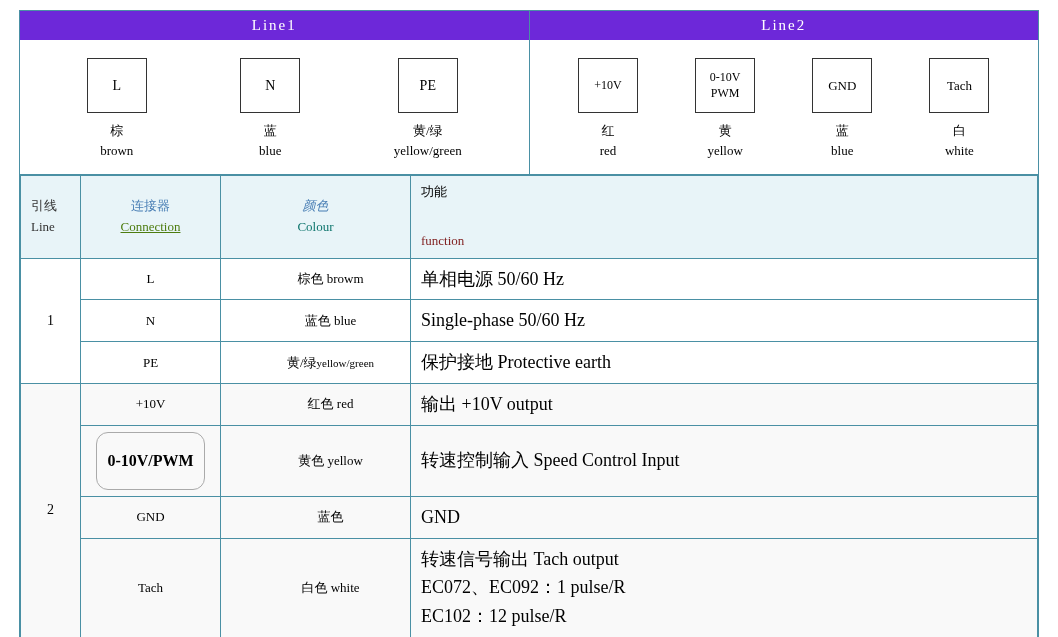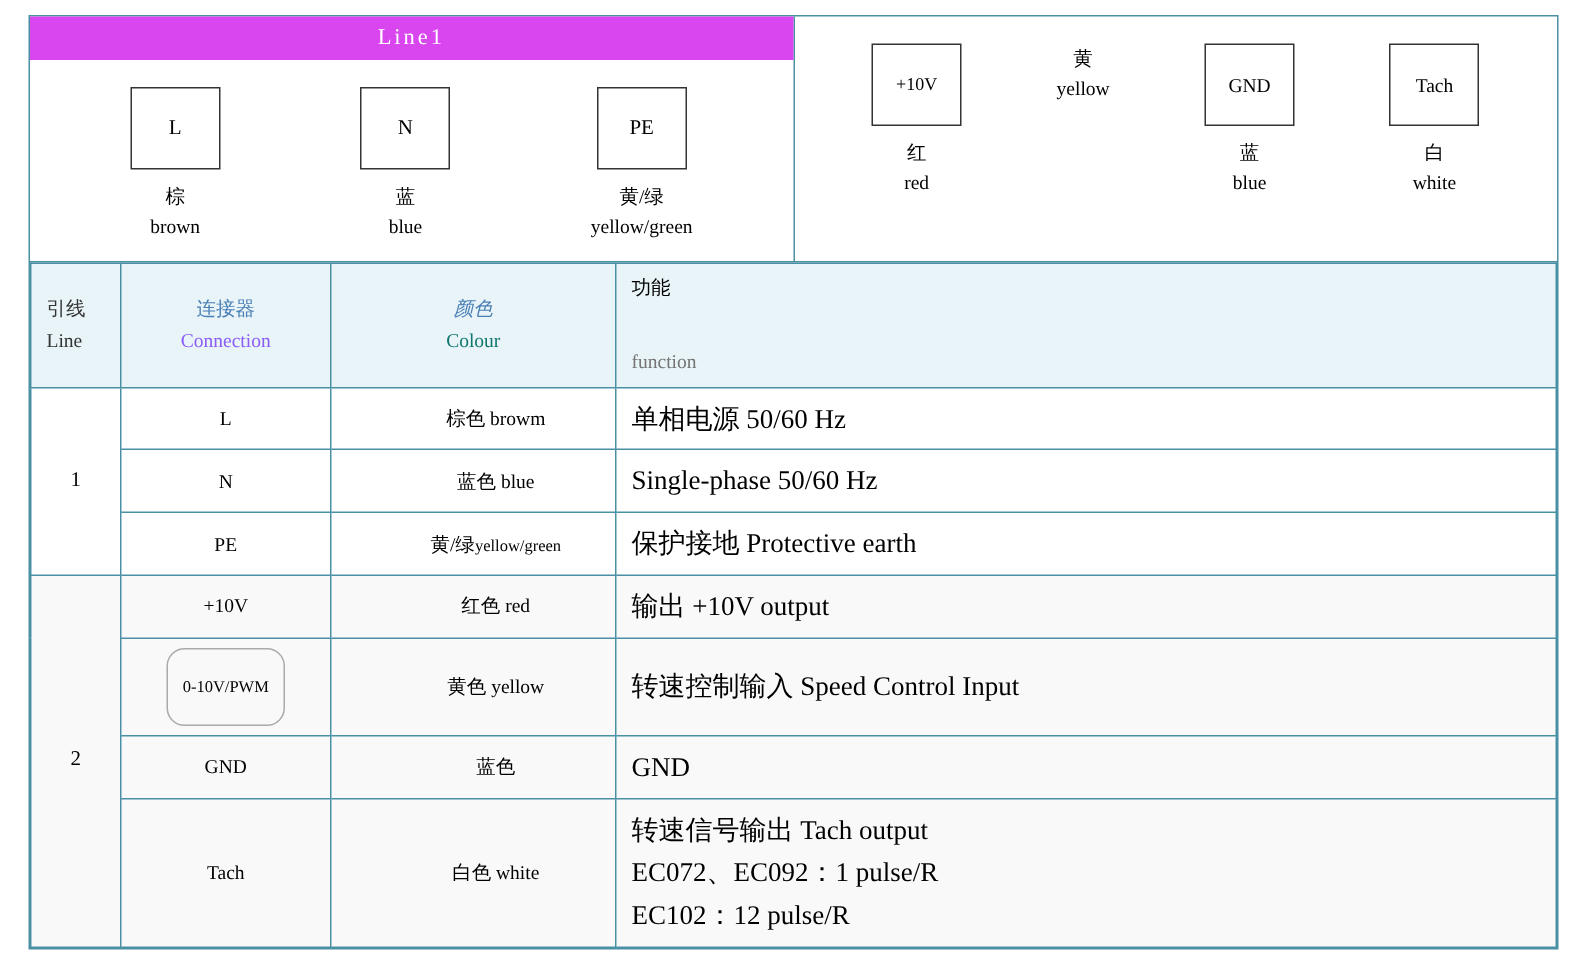--- a/index.html
+++ b/index.html
@@ -22,21 +22,21 @@
       border-bottom: 1.5px solid #4a90a4;
     }
     .line1-diagram {
       flex: 1;
       border-right: 1.5px solid #4a90a4;
     }
     .line2-diagram {
       flex: 1;
     }
     .line-header {
-      background-color: #d946ef;
+      background-color: #6d28d9;
       color: white;
       text-align: center;
       padding: 6px;
       font-size: 15px;
       letter-spacing: 2px;
     }
     .diagram-content {
       display: flex;
       justify-content: space-around;
       align-items: flex-start;
@@ -124,21 +124,22 @@
     }
     .data-table .func-cell {
       font-size: 18px;
       line-height: 1.6;
     }
     .rounded-badge {
       display: inline-block;
       border: 1px solid #aaa;
       border-radius: 12px;
       padding: 19px 10px;
-      font-size: 11px;
+      font-size: 16px;
+      font-weight: bold;
     }
     
     .line2-bg {
       background: #f9f9f9;
     }
   </style>
 </head>
 <body>
 
 <div class="main-container">
@@ -162,28 +163,32 @@
         </div>
 
         <div class="connector-item">
           <div class="connector-box">PE</div>
           <div class="connector-label">黄/绿<br>yellow/green</div>
         </div>
       </div>
     </div>
 
     <div class="line2-diagram">
+      <div class="line-header">
+        <span>Line2</span>
+      </div>
       <div class="diagram-content">
 
         <div class="connector-item">
           <div class="connector-box" style="font-size:12px;">+10V</div>
           <div class="connector-label">红<br>red</div>
         </div>
 
         <div class="connector-item">
+          <div class="connector-box small-text">0-10V<br>PWM</div>
           <div class="connector-label">黄<br>yellow</div>
         </div>
 
         <div class="connector-item">
           <div class="connector-box" style="font-size:13px;">GND</div>
           <div class="connector-label">蓝<br>blue</div>
         </div>
 
         <div class="connector-item">
           <div class="connector-box" style="font-size:13px;">Tach</div>
@@ -196,29 +201,29 @@
   <table class="data-table">
 
     <tbody>
         <tr class="header-row">
       <td style="width:60px;" class="col-line">
         <div>引线</div>
         <div>Line</div>
       </td>
       <td style="width:140px;" class="col-connection">
         <div style="color:#4a7fb5;">连接器</div>
-        <div style="color:#8b5cf6;">Connection</div>
+        <div style="color:#4d7c0f;text-decoration:underline;">Connection</div>
       </td>
       <td style="width:190px;" class="col-colour">
         <div style="color:#4a7fb5;font-style:italic;">颜色</div>
         <div style="color:#0f766e;">Colour</div>
       </td>
       <td class="col-function">
         <div style="color:#000000;">功能</div>
-        <div style="color:#737373;margin-top:28px;">function</div>
+        <div style="color:#7f1d1d;margin-top:28px;">function</div>
       </td>
     </tr>
 
     <tr>
       <td class="line-num-cell" rowspan="3">1</td>
       <td class="conn-cell">L</td>
       <td class="colour-cell">棕色 browm</td>
       <td class="func-cell">单相电源 50/60 Hz</td>
     </tr>
 

